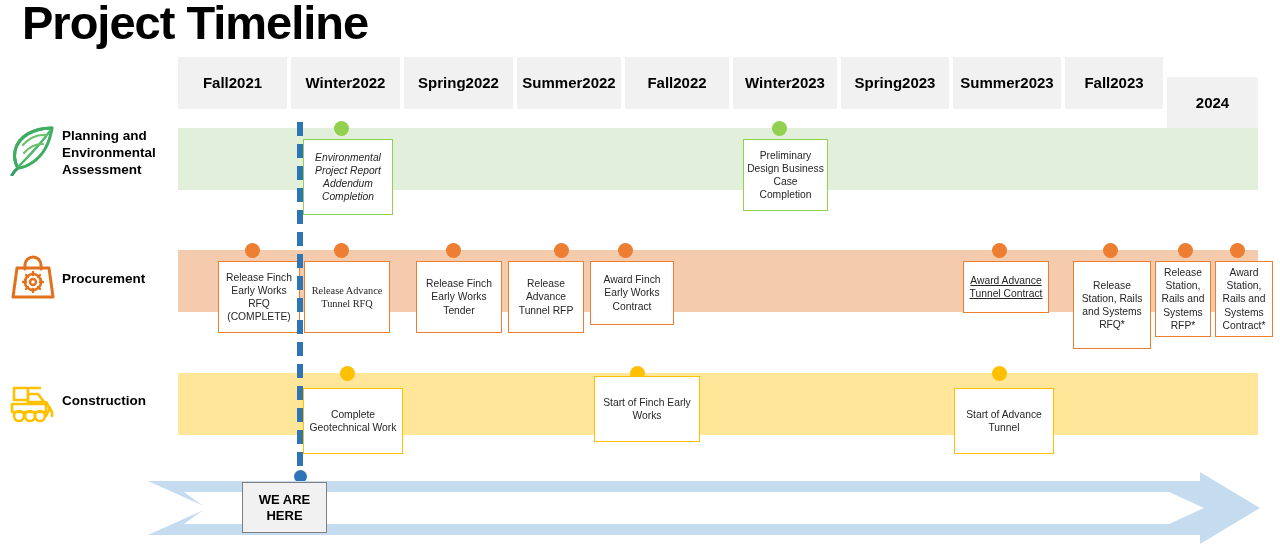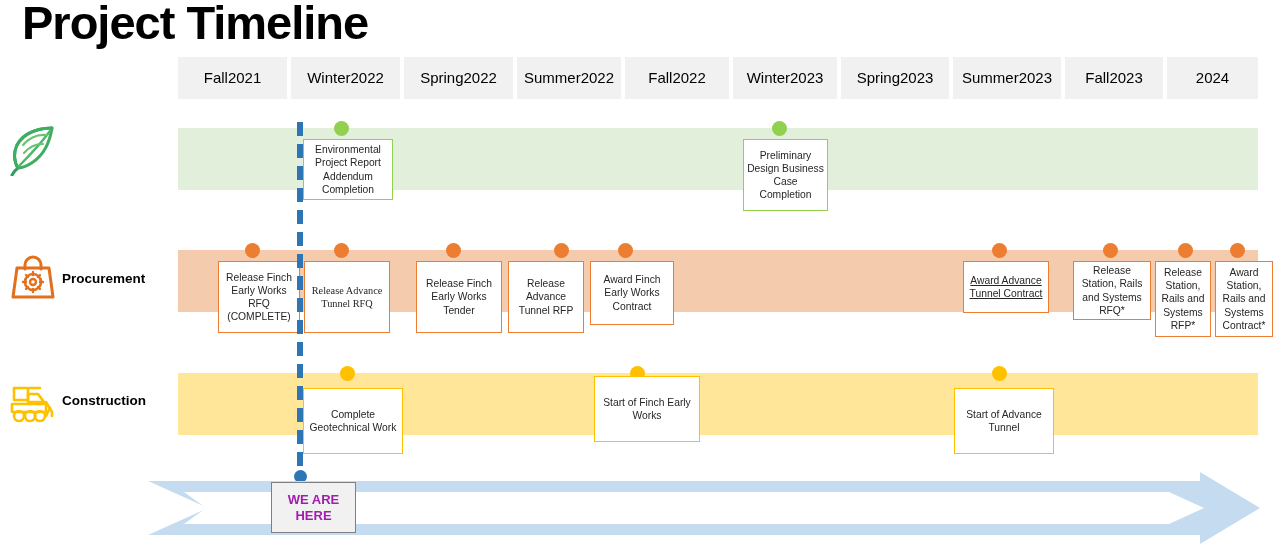--- a/index.html
+++ b/index.html
@@ -16,25 +16,25 @@
   
   .title{
     position:absolute;left:22px;top:-2px;
     font-size:47px;font-weight:bold;letter-spacing:-1px;
     color:#000000;line-height:1.05;
   }
 
   
   .period-row{position:absolute;left:178px;top:57px;height:53px;width:1082px;}
   .period{
-    position:absolute;top:0;height:42px;
+    position:absolute;top:0;height:52px;
     background:#f1f1f1;
     display:flex;align-items:center;justify-content:center;
     text-align:center;
-    font-size:15px;font-weight:normal;line-height:1.18;color:#000;
+    font-size:15px;font-weight:bold;line-height:1.18;color:#000;
   }
   .period span{display:block;}
 
   
   .band{position:absolute;left:178px;width:1080px;height:62px;}
   .band.green {background:#e2efda;top:128px;}
   .band.orange{background:#f4cbad;top:250px;}
   .band.yellow{background:#ffe699;top:373px;}
 
   
@@ -87,24 +87,24 @@
   .arrow-inner{
     position:absolute;left:36px;top:20px;width:1020px;height:32px;
     background:#ffffff;
     clip-path:polygon(0 0, 985px 0, 1020px 16px, 985px 32px, 0 32px, 22px 16px);
   }
   .arrow-label{
     position:absolute;left:420px;top:497px;width:400px;
     text-align:center;font-size:14.5px;font-weight:bold;color:#000;
   }
   .wah{
-    position:absolute;left:271px;top:482px;width:83px;height:49px;
+    position:absolute;left:242px;top:482px;width:83px;height:49px;
     background:#f1f1f1;border:1.6px solid #808080;
     display:flex;align-items:center;justify-content:center;text-align:center;
-    font-size:13px;font-weight:bold;line-height:1.2;color:#a21caf;
+    font-size:13px;font-weight:bold;line-height:1.2;color:#000000;
   }
 </style>
 </head>
 <body>
 
 <div id="stage">
 
   <div class="title">Project Timeline</div>
 
   <div class="period-row" id="period-row">
@@ -137,38 +137,39 @@
         <span>2023</span>
       </div>
       <div class="period" style="left: 775px; width: 108px;">
         <span>Summer</span>
         <span>2023</span>
       </div>
       <div class="period" style="left: 887px; width: 98px;">
         <span>Fall</span>
         <span>2023</span>
       </div>
-      <div class="period" style="left: 989px; width: 91px;">
+      <div class="period" style="left: 989px; width: 91px; margin-top: 20px;">
         <span>2024</span>
       </div>
     </div>
 
   <div class="band green"></div>
   <div class="band orange"></div>
   <div class="band yellow"></div>
 
   <div class="row-icon r1">
     <svg viewBox="0 0 54 54" width="54" height="54" aria-hidden="true">
       <path d="M46 6C28 6 12 14 9 29c-2 10 3 17 3 17s-4 3-6 7" fill="none" stroke="#2f9e5e" stroke-width="3" stroke-linecap="round"></path>
       <path d="M46 6C28 6 12 14 9 29c-2 10 3 17 3 17S40 44 46 6z" fill="none" stroke="#3fae62" stroke-width="3" stroke-linejoin="round"></path>
       <path d="M44 9C36 20 26 31 13 44" fill="none" stroke="#4cb96a" stroke-width="2.4" stroke-linecap="round"></path>
       <path d="M41 13c-9-1-18 3-24 10" fill="none" stroke="#6ec16f" stroke-width="2.2" stroke-linecap="round"></path>
       <path d="M37 22c-7 0-14 3-19 9" fill="none" stroke="#6ec16f" stroke-width="2.2" stroke-linecap="round"></path>
     </svg>
   </div>
+  <div class="row-label r1">Planning and Environmental Assessment</div>
 
   <div class="row-icon r2">
     <svg viewBox="0 0 54 54" width="54" height="54" aria-hidden="true">
       <path d="M11 18h32l4 29H7z" fill="none" stroke="#e2711d" stroke-width="3" stroke-linejoin="round"></path>
       <path d="M19 19v-4a8 8 0 0 1 16 0v4" fill="none" stroke="#e2711d" stroke-width="3" stroke-linecap="round"></path>
       <circle cx="27" cy="32" r="8" fill="none" stroke="#e2711d" stroke-width="2.6"></circle>
       <circle cx="27" cy="32" r="3" fill="none" stroke="#e2711d" stroke-width="2.4"></circle>
       <g stroke="#e2711d" stroke-width="2.4" stroke-linecap="round">
         <path d="M27 22v3M27 39v3M17 32h3M34 32h3M20 25l2 2M34 39l-2-2M34 25l-2 2M20 39l2-2"></path>
       </g>
@@ -188,37 +189,37 @@
         <circle cx="24" cy="42" r="5"></circle>
         <circle cx="34" cy="42" r="5"></circle>
         <path d="M24 14h10"></path>
       </g>
     </svg>
   </div>
   <div class="row-label r3">Construction</div>
 
   <div id="milestones-layer">
       <div class="dot green" style="left: 334px; top: 121px;"></div>
-      <div class="mbox green" style="left: 303px; top: 139px; width: 90px; height: 61px;">Environmental Project Report Addendum Completion</div>
+      <div class="mbox green" style="left: 303px; top: 139px; width: 90px; height: 76px; font-style: italic;">Environmental Project Report Addendum Completion</div>
       <div class="dot green" style="left: 772px; top: 121px;"></div>
       <div class="mbox green" style="left: 743px; top: 139px; width: 85px; height: 72px;">Preliminary Design Business Case Completion</div>
       <div class="dot orange" style="left: 245px; top: 243px;"></div>
       <div class="mbox orange" style="left: 218px; top: 261px; width: 82px; height: 72px;">Release Finch Early Works RFQ (COMPLETE)</div>
       <div class="dot orange" style="left: 334px; top: 243px;"></div>
       <div class="mbox orange" style="left: 304px; top: 261px; width: 86px; height: 72px; font-family: Liberation Serif, serif;">Release Advance Tunnel RFQ</div>
       <div class="dot orange" style="left: 446px; top: 243px;"></div>
       <div class="mbox orange" style="left: 416px; top: 261px; width: 86px; height: 72px;">Release Finch Early Works Tender</div>
       <div class="dot orange" style="left: 554px; top: 243px;"></div>
       <div class="mbox orange" style="left: 508px; top: 261px; width: 76px; height: 72px;">Release Advance Tunnel RFP</div>
       <div class="dot orange" style="left: 618px; top: 243px;"></div>
       <div class="mbox orange" style="left: 590px; top: 261px; width: 84px; height: 64px;">Award Finch Early Works Contract</div>
       <div class="dot orange" style="left: 992px; top: 243px;"></div>
       <div class="mbox orange" style="left: 963px; top: 261px; width: 86px; height: 52px; text-decoration: underline;">Award Advance Tunnel Contract</div>
       <div class="dot orange" style="left: 1103px; top: 243px;"></div>
-      <div class="mbox orange" style="left: 1073px; top: 261px; width: 78px; height: 59px;">Release Station, Rails and Systems RFQ*</div>
+      <div class="mbox orange" style="left: 1073px; top: 261px; width: 78px; height: 88px;">Release Station, Rails and Systems RFQ*</div>
       <div class="dot orange" style="left: 1178px; top: 243px;"></div>
       <div class="mbox orange" style="left: 1155px; top: 261px; width: 56px; height: 76px;">Release Station, Rails and Systems RFP*</div>
       <div class="dot orange" style="left: 1230px; top: 243px;"></div>
       <div class="mbox orange" style="left: 1215px; top: 261px; width: 58px; height: 76px;">Award Station, Rails and Systems Contract*</div>
       <div class="dot yellow" style="left: 340px; top: 366px;"></div>
       <div class="mbox yellow" style="left: 303px; top: 388px; width: 100px; height: 66px;">Complete Geotechnical Work</div>
       <div class="dot yellow" style="left: 630px; top: 366px;"></div>
       <div class="mbox yellow" style="left: 594px; top: 376px; width: 106px; height: 66px;">Start of Finch Early Works</div>
       <div class="dot yellow" style="left: 992px; top: 366px;"></div>
       <div class="mbox yellow" style="left: 954px; top: 388px; width: 100px; height: 66px;">Start of Advance Tunnel</div>

